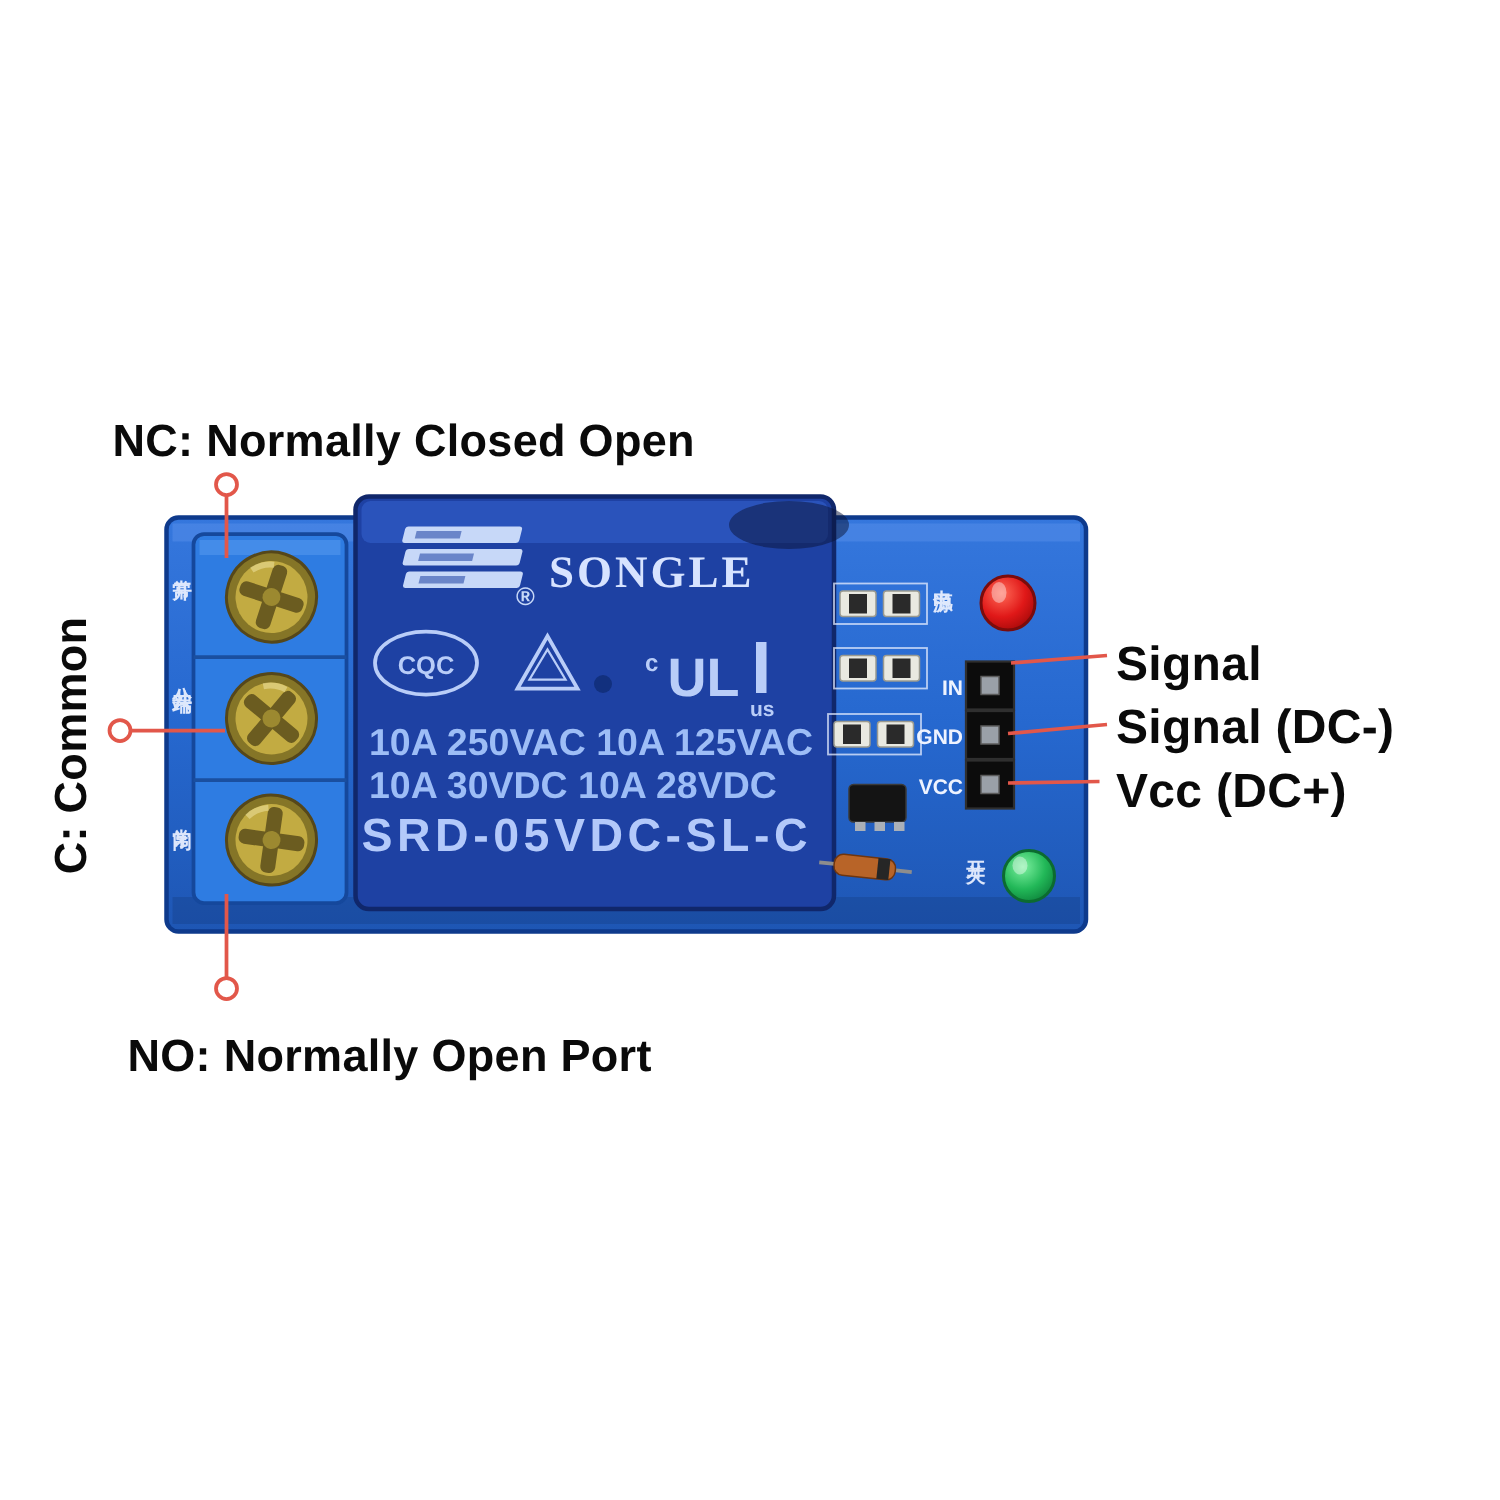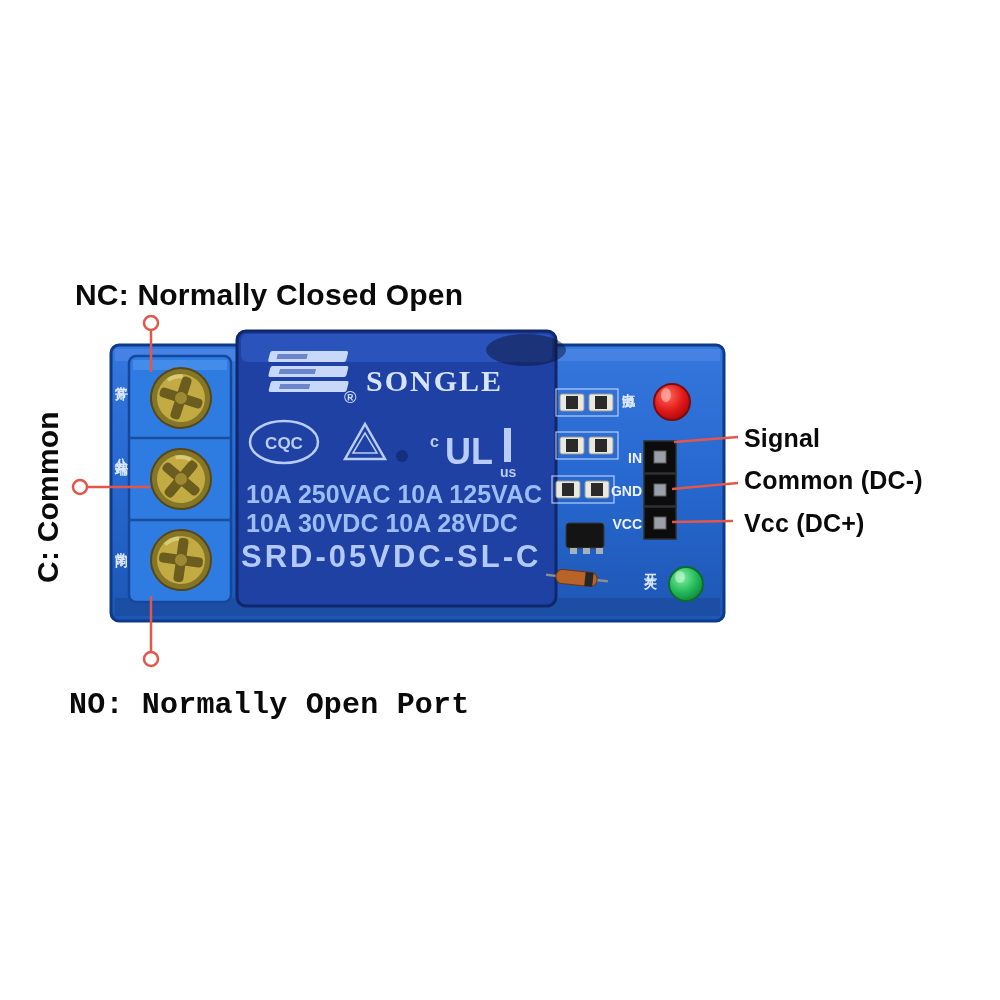--- a/index.html
+++ b/index.html
@@ -1,20 +1,20 @@
 <!DOCTYPE html>
 <html><head>
 <meta charset="utf-8">
 <style>
   * { margin:0; padding:0; box-sizing:border-box; }
   html,body { width:1000px; height:1000px; background:#ffffff; font-family:"Liberation Sans", sans-serif; }
   .stage { position:relative; width:1000px; height:1000px; background:#ffffff; overflow:hidden; }
   svg.board-art { position:absolute; left:0; top:0; }
   .label { position:absolute; color:#0a0a0a; font-weight:800; font-size:30px; letter-spacing:0.2px; white-space:nowrap; }
-  .label.right { font-size:25px; }
+  .label.right { font-size:32px; }
   .label.vertical { left:48px; top:497px; transform:translate(-50%,-50%) rotate(-90deg); transform-origin:center; }
   .silk { position:absolute; color:#e8efff; font-weight:bold; white-space:nowrap; }
   .silk.v { writing-mode:vertical-rl; text-orientation:upright; font-size:13px; letter-spacing:2px; opacity:0.95; }
   .relay-text { font-family:"Liberation Sans", sans-serif; font-weight:bold; }
   .brand-text { font-family:"Liberation Serif", serif; font-weight:bold; }
 </style>
 </head>
 <body>
 
 <div class="stage">
@@ -191,23 +191,23 @@
       <line x1="151" y1="652" x2="151" y2="596"></line>
 
       <line x1="674" y1="442" x2="738" y2="437"></line>
       <line x1="672" y1="489" x2="738" y2="483"></line>
       <line x1="672" y1="522" x2="733" y2="521"></line>
     </g>
   </svg>
 
   <div class="label" style="left:75px; top:278px;">NC: Normally Closed Open</div>
   <div class="label vertical">C: Common</div>
-  <div class="label" style="left:69px; top:688px;font-family:Liberation Mono, monospace;">NO: Normally Open Port</div>
+  <div class="label" style="left:85px; top:688px;">NO: Normally Open Port</div>
   <div class="label right" style="left:744px; top:424px;">Signal</div>
-  <div class="label right" style="left:744px; top:466px;">Common (DC-)</div>
+  <div class="label right" style="left:744px; top:466px;">Signal (DC-)</div>
   <div class="label right" style="left:744px; top:509px;">Vcc (DC+)</div>
 
   <div class="silk v" style="left:112px; top:376px;">常开</div>
   <div class="silk v" style="left:112px; top:448px;">公共端</div>
   <div class="silk v" style="left:112px; top:542px;">常闭</div>
   <div class="silk v" style="left:619px; top:383px;">电源</div>
   <div class="silk v" style="left:641px; top:563px;">开关</div>
 
 </div>
 

